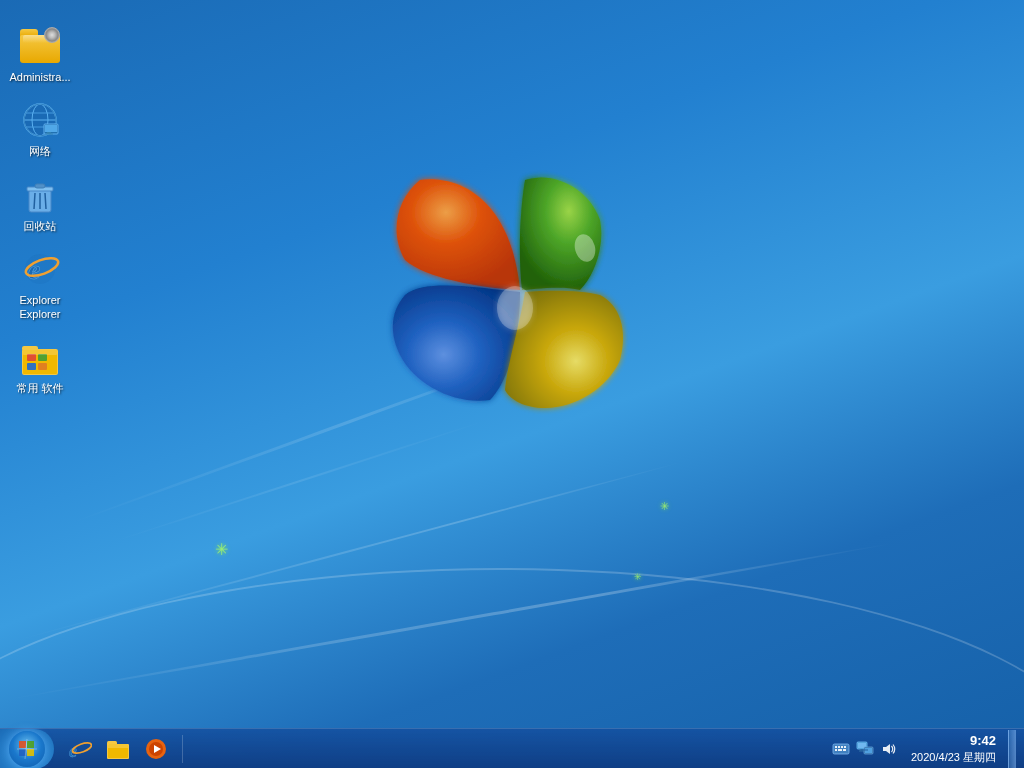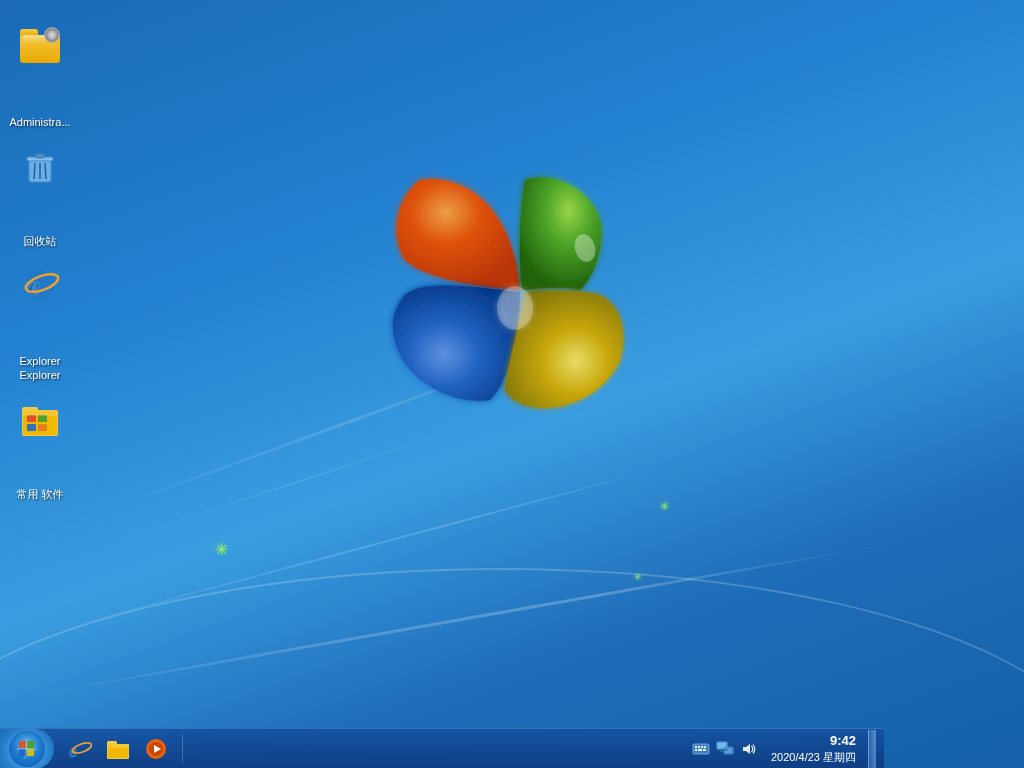--- a/index.html
+++ b/index.html
@@ -87,21 +87,20 @@
 
     .desktop-icon {
       display: flex;
       flex-direction: column;
       align-items: center;
       width: 80px;
       padding: 6px 4px;
       cursor: pointer;
       border-radius: 4px;
       margin-bottom: 4px;
-      gap: 45px;
     }
 
     .desktop-icon .icon-img {
       width: 40px;
       height: 40px;
       display: flex;
       align-items: center;
       justify-content: center;
       font-size: 36px;
       margin-bottom: 4px;
@@ -159,21 +158,21 @@
       background: radial-gradient(circle at 50%, #ddd 0%, #bbb 30%, #888 60%, #ccc 100%);
       border-radius: 50%;
       border: 1px solid #aaa;
     }
 
     
     #taskbar {
       position: absolute;
       bottom: 0;
       left: 0;
-      width: 884px;
+      width: 1024px;
       height: 40px;
       background: linear-gradient(180deg, rgba(20,80,160,0.85) 0%, rgba(15,60,130,0.95) 100%);
       backdrop-filter: blur(10px);
       display: flex;
       align-items: center;
       border-top: 1px solid rgba(100,160,220,0.5);
     }
 
     
     #start-button {
@@ -350,20 +349,39 @@
           <div class="folder-tab"></div>
           <div class="folder-body"></div>
           <div class="folder-shine"></div>
           <div class="folder-cd"></div>
         </div>
       </div>
       <div class="icon-label">Administra...</div>
     </div>
 
 
+    <div class="desktop-icon">
+      <div class="icon-img">
+        <svg width="40" height="40" viewBox="0 0 40 40" xmlns="http://www.w3.org/2000/svg">
+
+          <circle cx="20" cy="20" r="16" fill="#1a6ab5" stroke="#5ab0f0" stroke-width="1.5"></circle>
+          <ellipse cx="20" cy="20" rx="8" ry="16" fill="none" stroke="#5ab0f0" stroke-width="1"></ellipse>
+          <line x1="4" y1="20" x2="36" y2="20" stroke="#5ab0f0" stroke-width="1"></line>
+          <line x1="6" y1="13" x2="34" y2="13" stroke="#5ab0f0" stroke-width="0.7"></line>
+          <line x1="6" y1="27" x2="34" y2="27" stroke="#5ab0f0" stroke-width="0.7"></line>
+          <circle cx="20" cy="20" r="16" fill="none" stroke="#3080c0" stroke-width="1"></circle>
+
+          <rect x="24" y="24" width="14" height="10" rx="1" fill="#2070b0" stroke="#60b0f0" stroke-width="1"></rect>
+          <rect x="25" y="25" width="12" height="7" fill="#50a8e8"></rect>
+          <rect x="27" y="32" width="4" height="1.5" fill="#3080b0"></rect>
+          <rect x="25" y="33.5" width="8" height="1" rx="0.5" fill="#3080b0"></rect>
+        </svg>
+      </div>
+      <div class="icon-label">网络</div>
+    </div>
 
     <div class="desktop-icon">
       <div class="icon-img">
         <svg width="40" height="40" viewBox="0 0 40 40" xmlns="http://www.w3.org/2000/svg">
 
           <rect x="9" y="15" width="22" height="22" rx="2" fill="#6aaee8" stroke="#4888c8" stroke-width="1"></rect>
 
           <line x1="15" y1="18" x2="14" y2="34" stroke="#2060a0" stroke-width="1.5"></line>
           <line x1="20" y1="18" x2="20" y2="34" stroke="#2060a0" stroke-width="1.5"></line>
           <line x1="25" y1="18" x2="26" y2="34" stroke="#2060a0" stroke-width="1.5"></line>

